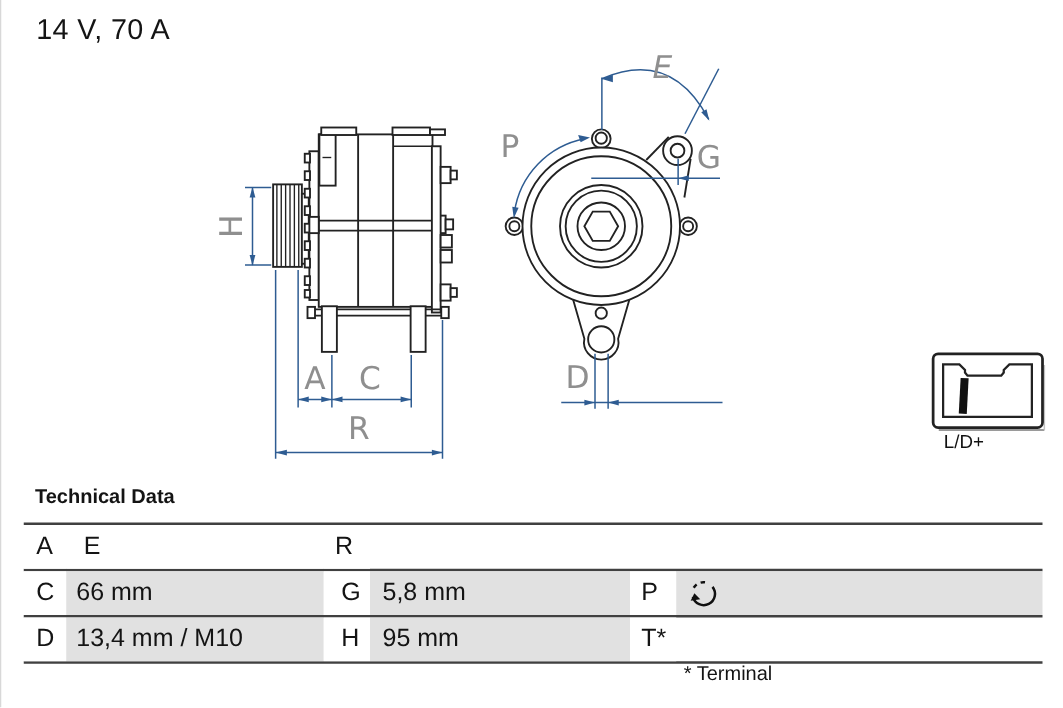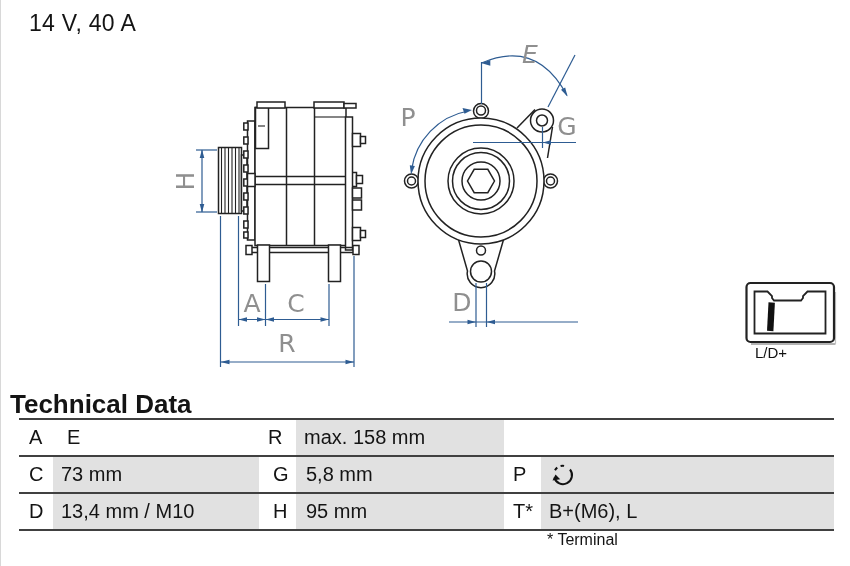--- a/index.html
+++ b/index.html
@@ -11,39 +11,39 @@
   
   .pl{fill:none;stroke:#222;stroke-width:1.5;}
   .plf{fill:#fff;stroke:#222;stroke-width:1.5;}
   .pl-thin{fill:none;stroke:#222;stroke-width:1.1;}
   .dim{stroke:#2e5c92;stroke-width:1.2;fill:none;}
   .dimf{fill:#2e5c92;stroke:none;}
   .dim-letter{font-family:"DejaVu Sans",sans-serif;font-size:25px;fill:#8f8f8f;}
   .dim-letter.it{font-style:italic;}
   .conn-label{font-family:"Liberation Sans",sans-serif;font-size:15px;fill:#111;}
   
-  .td-heading{position:absolute;left:9px;top:389px;font-size:26px;font-weight:bold;}
+  .td-heading{position:absolute;left:27px;top:389px;font-size:16px;font-weight:bold;}
   .td-table{position:absolute;left:18px;top:418px;width:815px;border-top:2px solid #404040;}
   .td-row{display:grid;grid-template-columns:34px 206px 37px 208px 37px 293px;
           height:37px;box-sizing:border-box;border-bottom:2px solid #404040;}
   .cell{display:flex;align-items:center;font-size:20px;box-sizing:border-box;}
   .cell.lab{background:#fff;padding-left:10px;}
   .cell.lab.c2{padding-left:14px;}
   .cell.lab.c3{padding-left:9px;}
   .cell.val{background:#e1e1e1;padding-left:8px;}
   .cell.val.c2{padding-left:10px;}
   .rot-icon{display:block;}
   .td-footnote{position:absolute;left:546px;top:531px;font-size:16px;}
 </style>
 </head>
 <body>
 
 <div class="canvas">
 
-  <div class="rating">14 V, 40 A</div>
+  <div class="rating">14 V, 70 A</div>
 
   <svg class="diagram-svg" width="850" height="385" viewBox="0 0 850 385">
 
     <g>
 
       <g>
         <rect class="plf" x="217.5" y="147.5" width="23" height="66"></rect>
         <line class="pl-thin" x1="220.5" y1="148" x2="220.5" y2="213"></line>
         <line class="pl-thin" x1="224" y1="148" x2="224" y2="213"></line>
         <line class="pl-thin" x1="227.5" y1="148" x2="227.5" y2="213"></line>
@@ -206,41 +206,39 @@
     </g>
   </svg>
 
   <div class="td-heading">Technical Data</div>
 
   <div class="td-table">
     <div class="td-row">
       <div class="cell lab c1">A</div>
       <div class="cell lab c2">E</div>
       <div class="cell lab c3">R</div>
-      <div class="cell val c3">max. 158 mm</div>
     </div>
     <div class="td-row">
       <div class="cell lab c1">C</div>
-      <div class="cell val c1">73 mm</div>
+      <div class="cell val c1">66 mm</div>
       <div class="cell lab c2">G</div>
       <div class="cell val c2">5,8 mm</div>
       <div class="cell lab c3">P</div>
       <div class="cell val c3">
         <svg class="rot-icon" width="26" height="26" viewBox="0 0 26 26">
           <path d="M21,7.5 A9,9 0 1 1 5.3,15.5" fill="none" stroke="#111" stroke-width="2"></path>
           <path d="M6,8.2 A9,9 0 0 1 17.5,4.6" fill="none" stroke="#111" stroke-width="2" stroke-dasharray="3.5 3.5"></path>
           <polygon points="3.5,18.5 6.5,12.6 11.2,17.3" fill="#111"></polygon>
         </svg>
       </div>
     </div>
     <div class="td-row">
       <div class="cell lab c1">D</div>
       <div class="cell val c1">13,4 mm / M10</div>
       <div class="cell lab c2">H</div>
       <div class="cell val c2">95 mm</div>
       <div class="cell lab c3">T*</div>
-      <div class="cell val c3">B+(M6), L</div>
     </div>
   </div>
 
   <div class="td-footnote">* Terminal</div>
 
 </div>
 
 </body></html>

